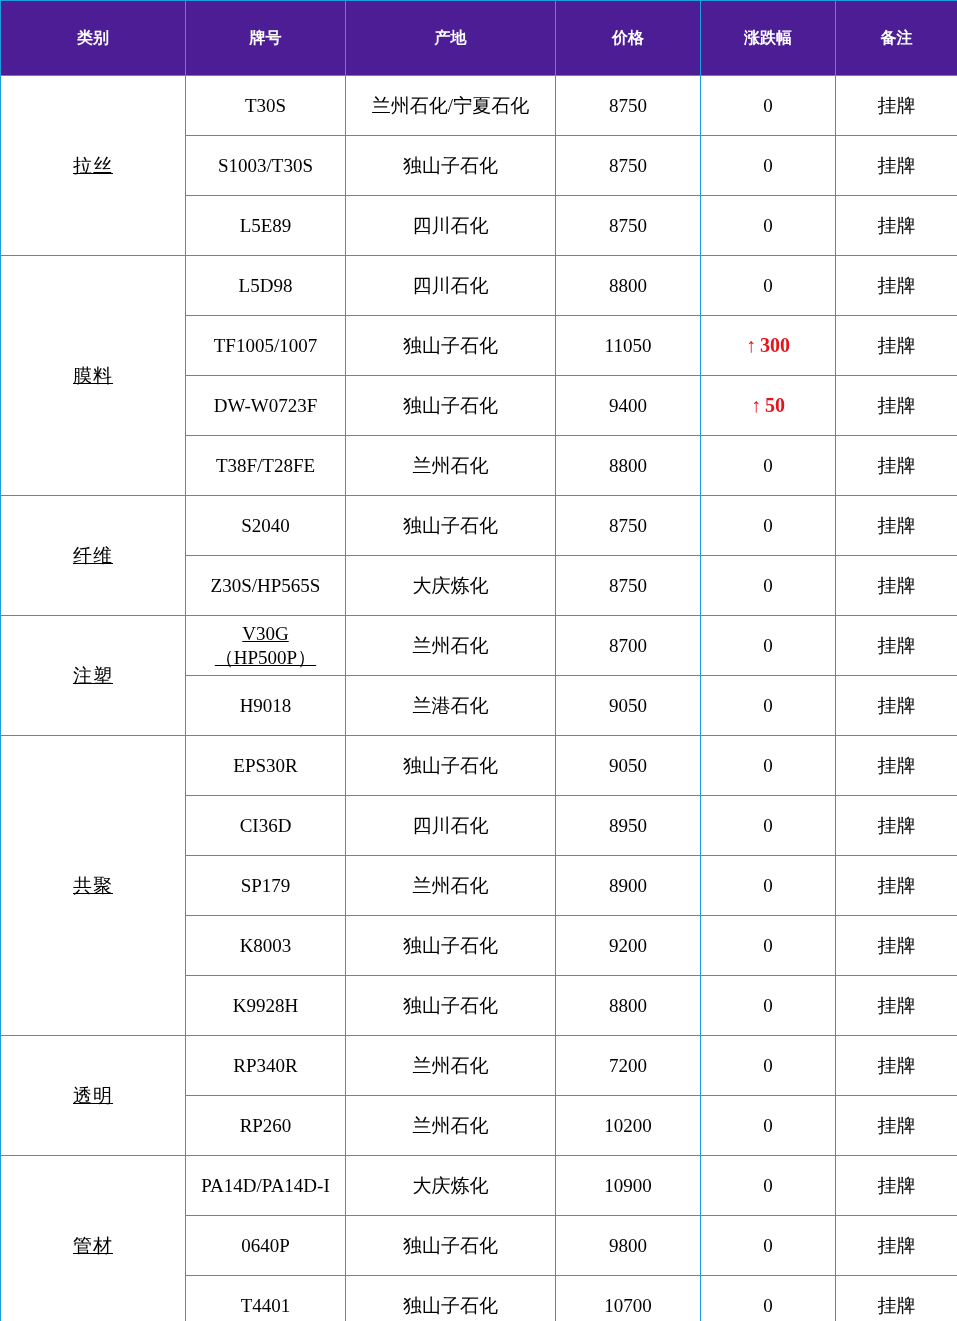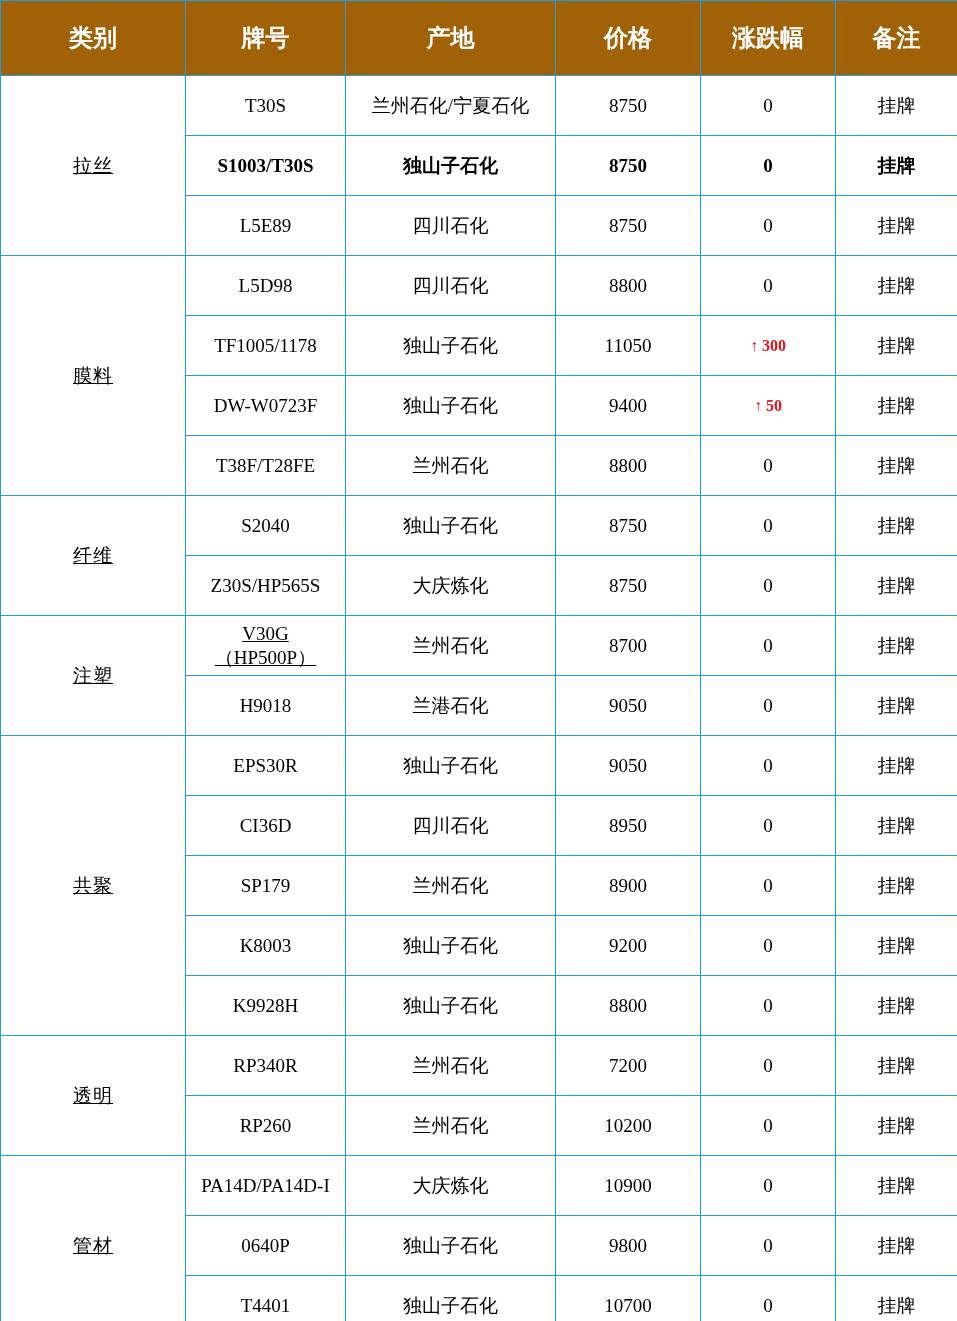--- a/index.html
+++ b/index.html
@@ -20,24 +20,24 @@
   table.price-table th,
   table.price-table td {
     border: 1px solid #1b9fe0;
     text-align: center;
     vertical-align: middle;
     font-size: 19px;
     line-height: 1.25;
     padding: 4px 2px;
   }
   table.price-table thead th {
-    background: #a16207;
+    background: #4c1d95;
     color: #ffffff;
     font-weight: bold;
-    font-size: 24px;
+    font-size: 16px;
     height: 66px;
     border-color: #1b9fe0;
   }
   
   col.c-cat   { width: 185px; }
   col.c-grade { width: 160px; }
   col.c-origin{ width: 210px; }
   col.c-price { width: 145px; }
   col.c-change{ width: 135px; }
   col.c-note  { width: 122px; }
@@ -48,21 +48,21 @@
     text-decoration: underline;
   }
   td.grade-cell { font-size: 19px; }
   td.origin-cell { font-size: 19px; }
   td.price-cell { font-size: 19px; }
   td.note-cell { font-size: 19px; }
   td.change-cell { font-size: 19px; }
   td.change-cell.up {
     color: #e8131a;
     font-weight: bold;
-    font-size: 16px;
+    font-size: 20px;
   }
   .arrow-up {
     display: inline-block;
     margin-right: 4px;
     font-weight: bold;
     line-height: 1;
   }
   .two-line { line-height: 1.35; text-decoration: underline; }
 </style>
 </head>
@@ -89,21 +89,21 @@
   </thead>
   <tbody id="table-body">
       <tr style="height: 60px;">
         <td class="cat-cell" rowspan="3">拉丝</td>
         <td class="grade-cell">T30S</td>
         <td class="origin-cell">兰州石化/宁夏石化</td>
         <td class="price-cell">8750</td>
         <td class="change-cell">0</td>
         <td class="note-cell">挂牌</td>
       </tr>
-      <tr style="height: 60px; font-weight: bold;">
+      <tr style="height: 60px;">
         <td class="grade-cell">S1003/T30S</td>
         <td class="origin-cell">独山子石化</td>
         <td class="price-cell">8750</td>
         <td class="change-cell">0</td>
         <td class="note-cell">挂牌</td>
       </tr>
       <tr style="height: 60px;">
         <td class="grade-cell">L5E89</td>
         <td class="origin-cell">四川石化</td>
         <td class="price-cell">8750</td>
@@ -112,21 +112,21 @@
       </tr>
       <tr style="height: 60px;">
         <td class="cat-cell" rowspan="4">膜料</td>
         <td class="grade-cell">L5D98</td>
         <td class="origin-cell">四川石化</td>
         <td class="price-cell">8800</td>
         <td class="change-cell">0</td>
         <td class="note-cell">挂牌</td>
       </tr>
       <tr style="height: 60px;">
-        <td class="grade-cell">TF1005/1178</td>
+        <td class="grade-cell">TF1005/1007</td>
         <td class="origin-cell">独山子石化</td>
         <td class="price-cell">11050</td>
         <td class="change-cell up"><span class="arrow-up">↑</span><span>300</span></td>
         <td class="note-cell">挂牌</td>
       </tr>
       <tr style="height: 60px;">
         <td class="grade-cell">DW-W0723F</td>
         <td class="origin-cell">独山子石化</td>
         <td class="price-cell">9400</td>
         <td class="change-cell up"><span class="arrow-up">↑</span><span>50</span></td>

